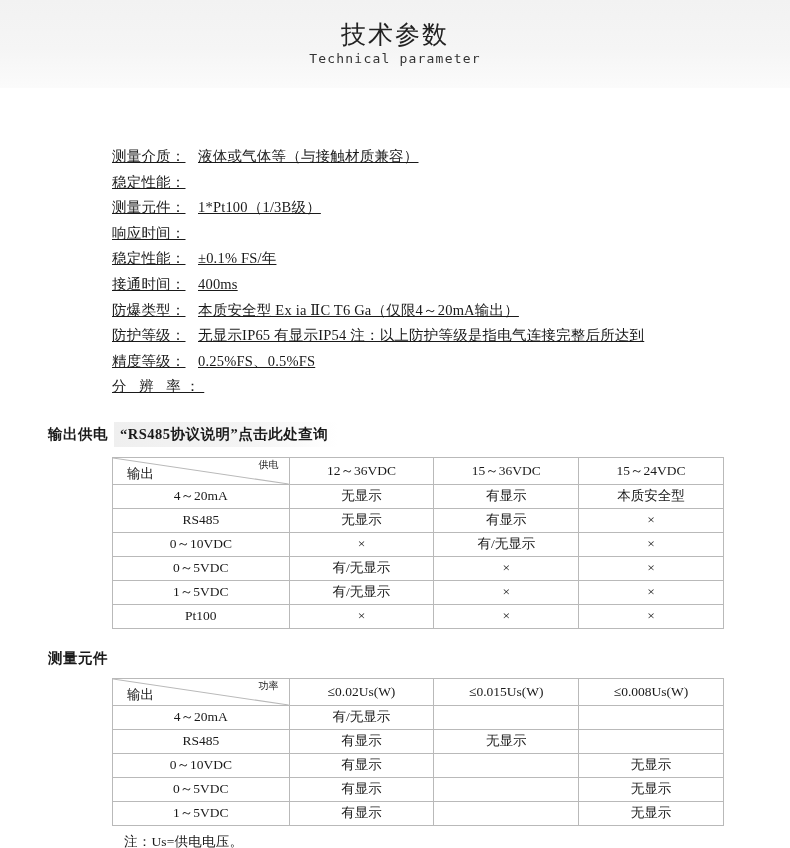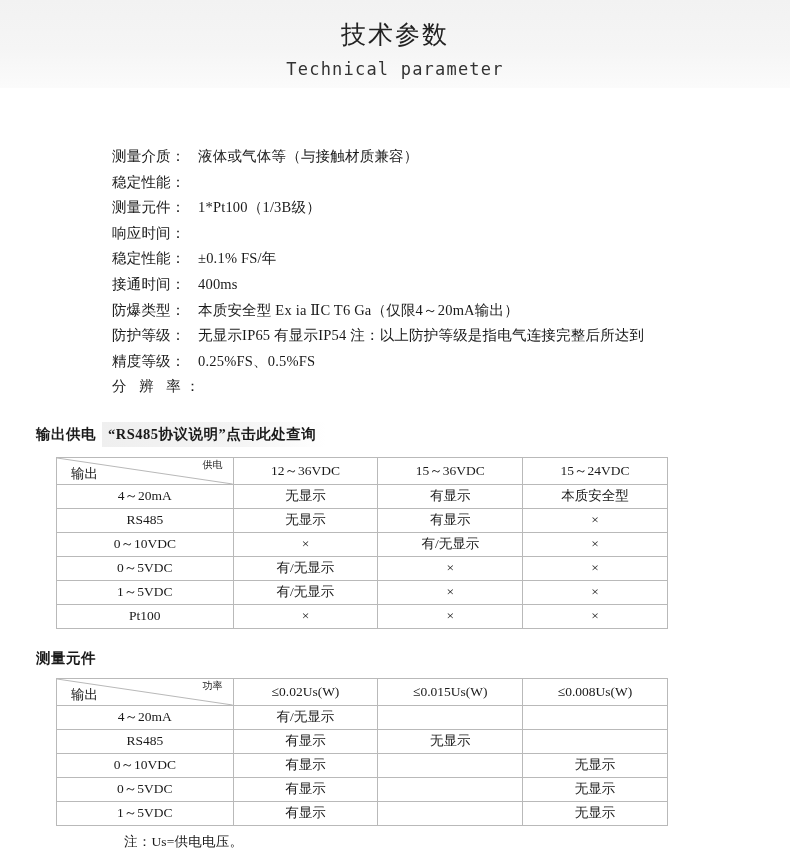--- a/index.html
+++ b/index.html
@@ -29,34 +29,34 @@
     box-sizing: border-box;
   }
   .header-title-cn {
     font-size: 25px;
     letter-spacing: 2px;
     color: #222;
     font-family: "Liberation Serif", "DejaVu Serif", serif;
     font-weight: normal;
   }
   .header-title-en {
-    font-size: 17px;
+    font-size: 13px;
     letter-spacing: 1.2px;
     color: #333;
-    margin-top: 8px;
     font-family: "DejaVu Sans Mono", "Liberation Mono", monospace;
   }
 
   
   .spec-list {
     margin: 56px 0 0 0;
     padding: 0 0 0 112px;
     font-size: 14.5px;
     line-height: 25.6px;
     color: #1a1a1a;
+    text-decoration: underline;
   }
   .spec-row {
     display: flex;
     align-items: baseline;
     white-space: nowrap;
   }
   .spec-label {
     width: 86px;
     flex: 0 0 86px;
     letter-spacing: 0.2px;
@@ -65,41 +65,41 @@
     letter-spacing: 4.5px;
     width: 86px;
   }
   .spec-value {
     letter-spacing: 0.2px;
   }
 
   
   .section-head {
     margin-top: 22px;
-    padding-left: 36px;
+    padding-left: 48px;
     font-size: 14.5px;
     font-weight: bold;
     display: flex;
     align-items: center;
     letter-spacing: 0.5px;
   }
   .section-head .link-chip {
     margin-left: 6px;
     font-weight: bold;
     background: linear-gradient(90deg, #efefef 0%, #f4f4f4 60%, #ffffff 100%);
     padding: 3px 10px 3px 6px;
     display: inline-block;
   }
   .section-head.plain {
     margin-top: 20px;
   }
 
   
   .table-wrap {
-    padding-left: 56px;
+    padding-left: 112px;
     margin-top: 10px;
   }
   table.spec-table {
     border-collapse: collapse;
     width: 612px;
     font-size: 13.5px;
     color: #1a1a1a;
   }
   table.spec-table td, table.spec-table th {
     border: 1px solid #b9b9b9;

